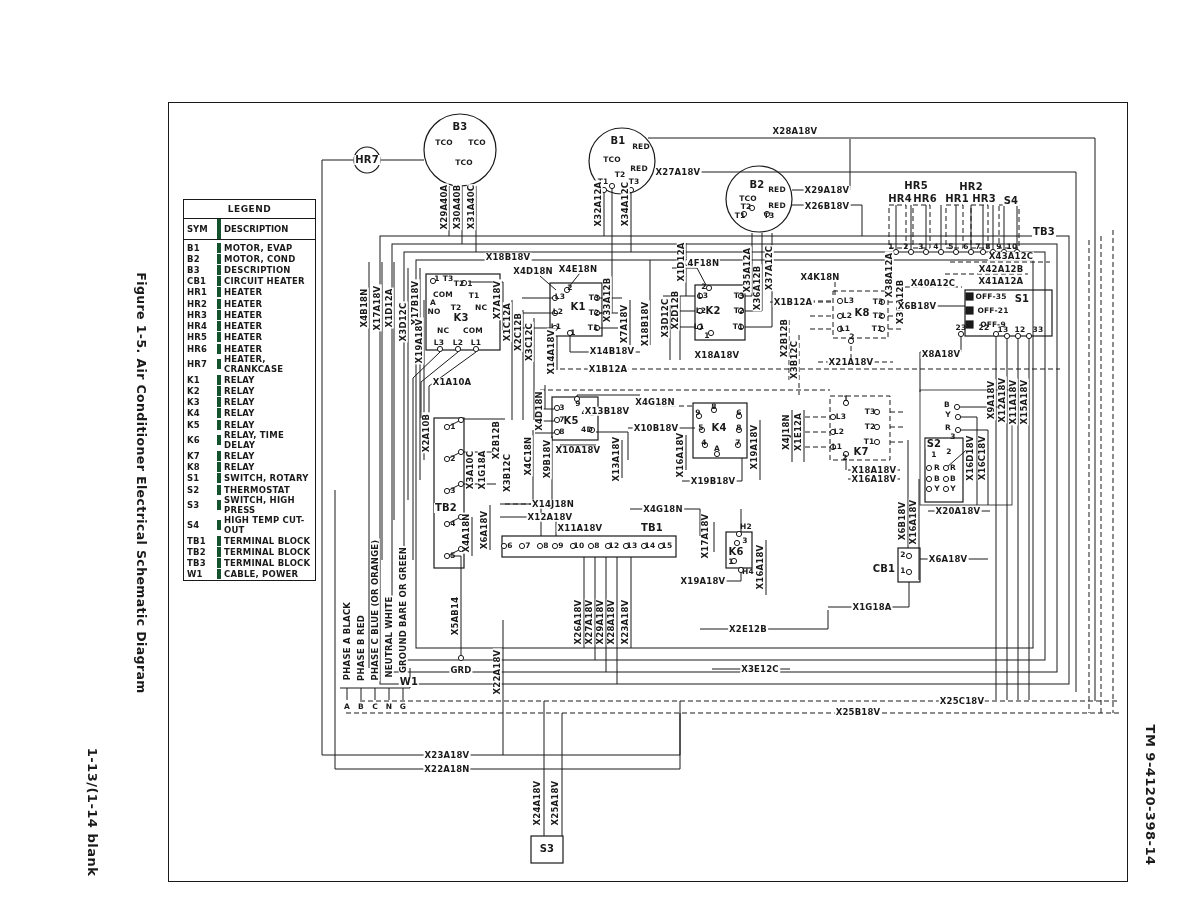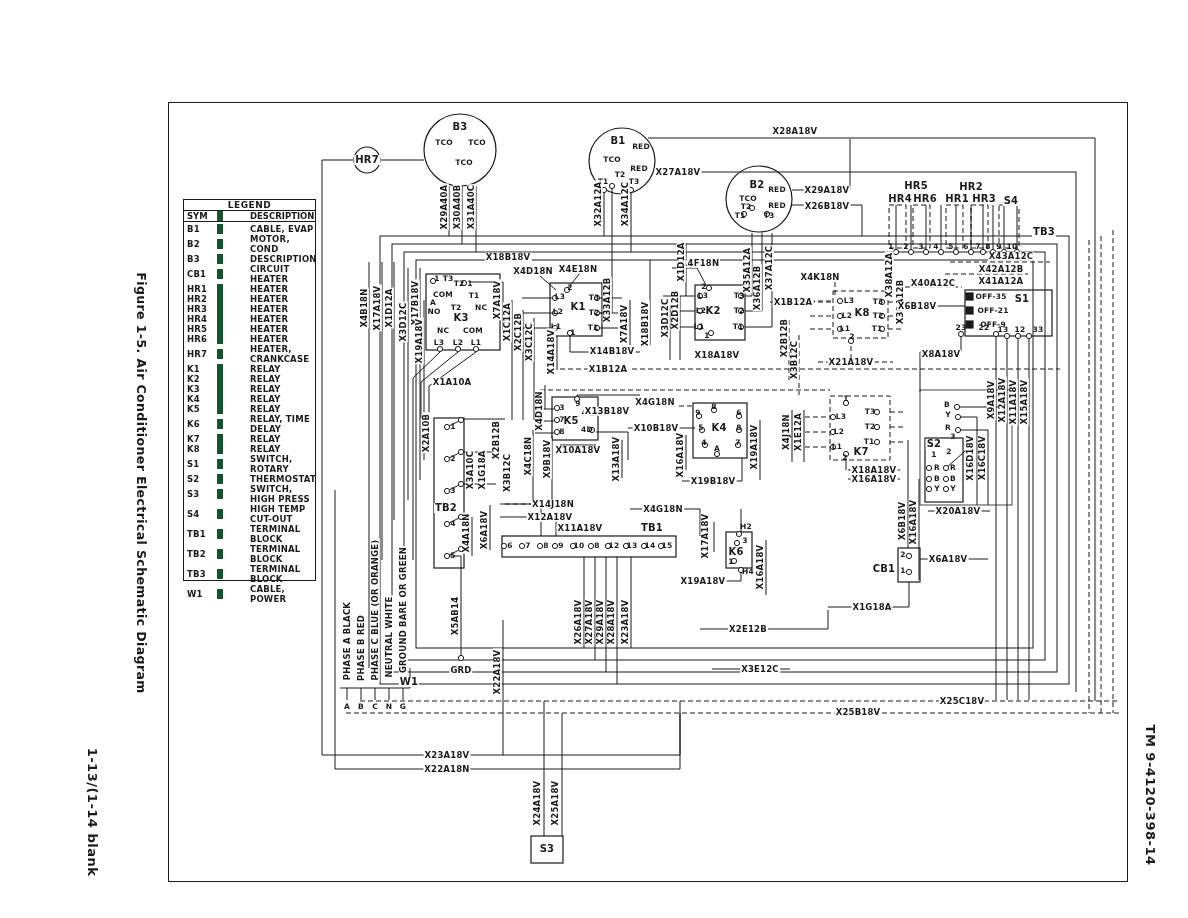--- a/index.html
+++ b/index.html
@@ -18,22 +18,22 @@
   .fig-title{left:141px;top:483px;font-size:12.5px;transform:translate(-50%,-50%) rotate(90deg);letter-spacing:.4px;}
   .page-num{left:92px;top:812px;font-size:13px;transform:translate(-50%,-50%) rotate(90deg);letter-spacing:.5px;}
   .tm-num{left:1150px;top:795px;font-size:13px;transform:translate(-50%,-50%) rotate(90deg);letter-spacing:.5px;}
   
   .legend{position:absolute;left:183px;top:199px;width:131px;height:380px;border:1.5px solid #1a1a1a;
           display:flex;flex-direction:column;background:#fff;z-index:5;font-size:8.5px;font-weight:600;}
   .legend .ttl{height:18px;display:flex;align-items:center;justify-content:center;
                border-bottom:1.5px solid #1a1a1a;font-size:9px;letter-spacing:.5px;}
   .legend .hdr{height:20px;display:flex;border-bottom:1.5px solid #1a1a1a;}
   .legend .hdr span{display:flex;align-items:center;padding-left:3px;}
-  .legend .c1{width:30px;border-right:6px solid #14532d;flex:none;}
-  .legend .c2{flex:1;margin-left:24px;}
+  .legend .c1{width:30px;border-right:4px solid #14532d;flex:none;}
+  .legend .c2{flex:1;}
   .legend .rows{flex:1;display:flex;flex-direction:column;padding-top:2px;}
   .legend .row{flex:1;display:flex;align-items:center;}
   .legend .row span{padding-left:3px;letter-spacing:.2px;}
 </style>
 </head>
 <body>
 
 <div class="page">
 
   <div class="frame"></div>
@@ -472,21 +472,21 @@
 
   <div class="legend">
     <div class="ttl">LEGEND</div>
     <div class="hdr">
       <span class="c1">SYM</span>
       <span class="c2">DESCRIPTION</span>
     </div>
     <div class="rows">
         <div class="row">
           <span class="c1">B1</span>
-          <span class="c2">CABLE, EVAP</span>
+          <span class="c2">MOTOR, EVAP</span>
         </div>
         <div class="row">
           <span class="c1">B2</span>
           <span class="c2">MOTOR, COND</span>
         </div>
         <div class="row">
           <span class="c1">B3</span>
           <span class="c2">DESCRIPTION</span>
         </div>
         <div class="row">

